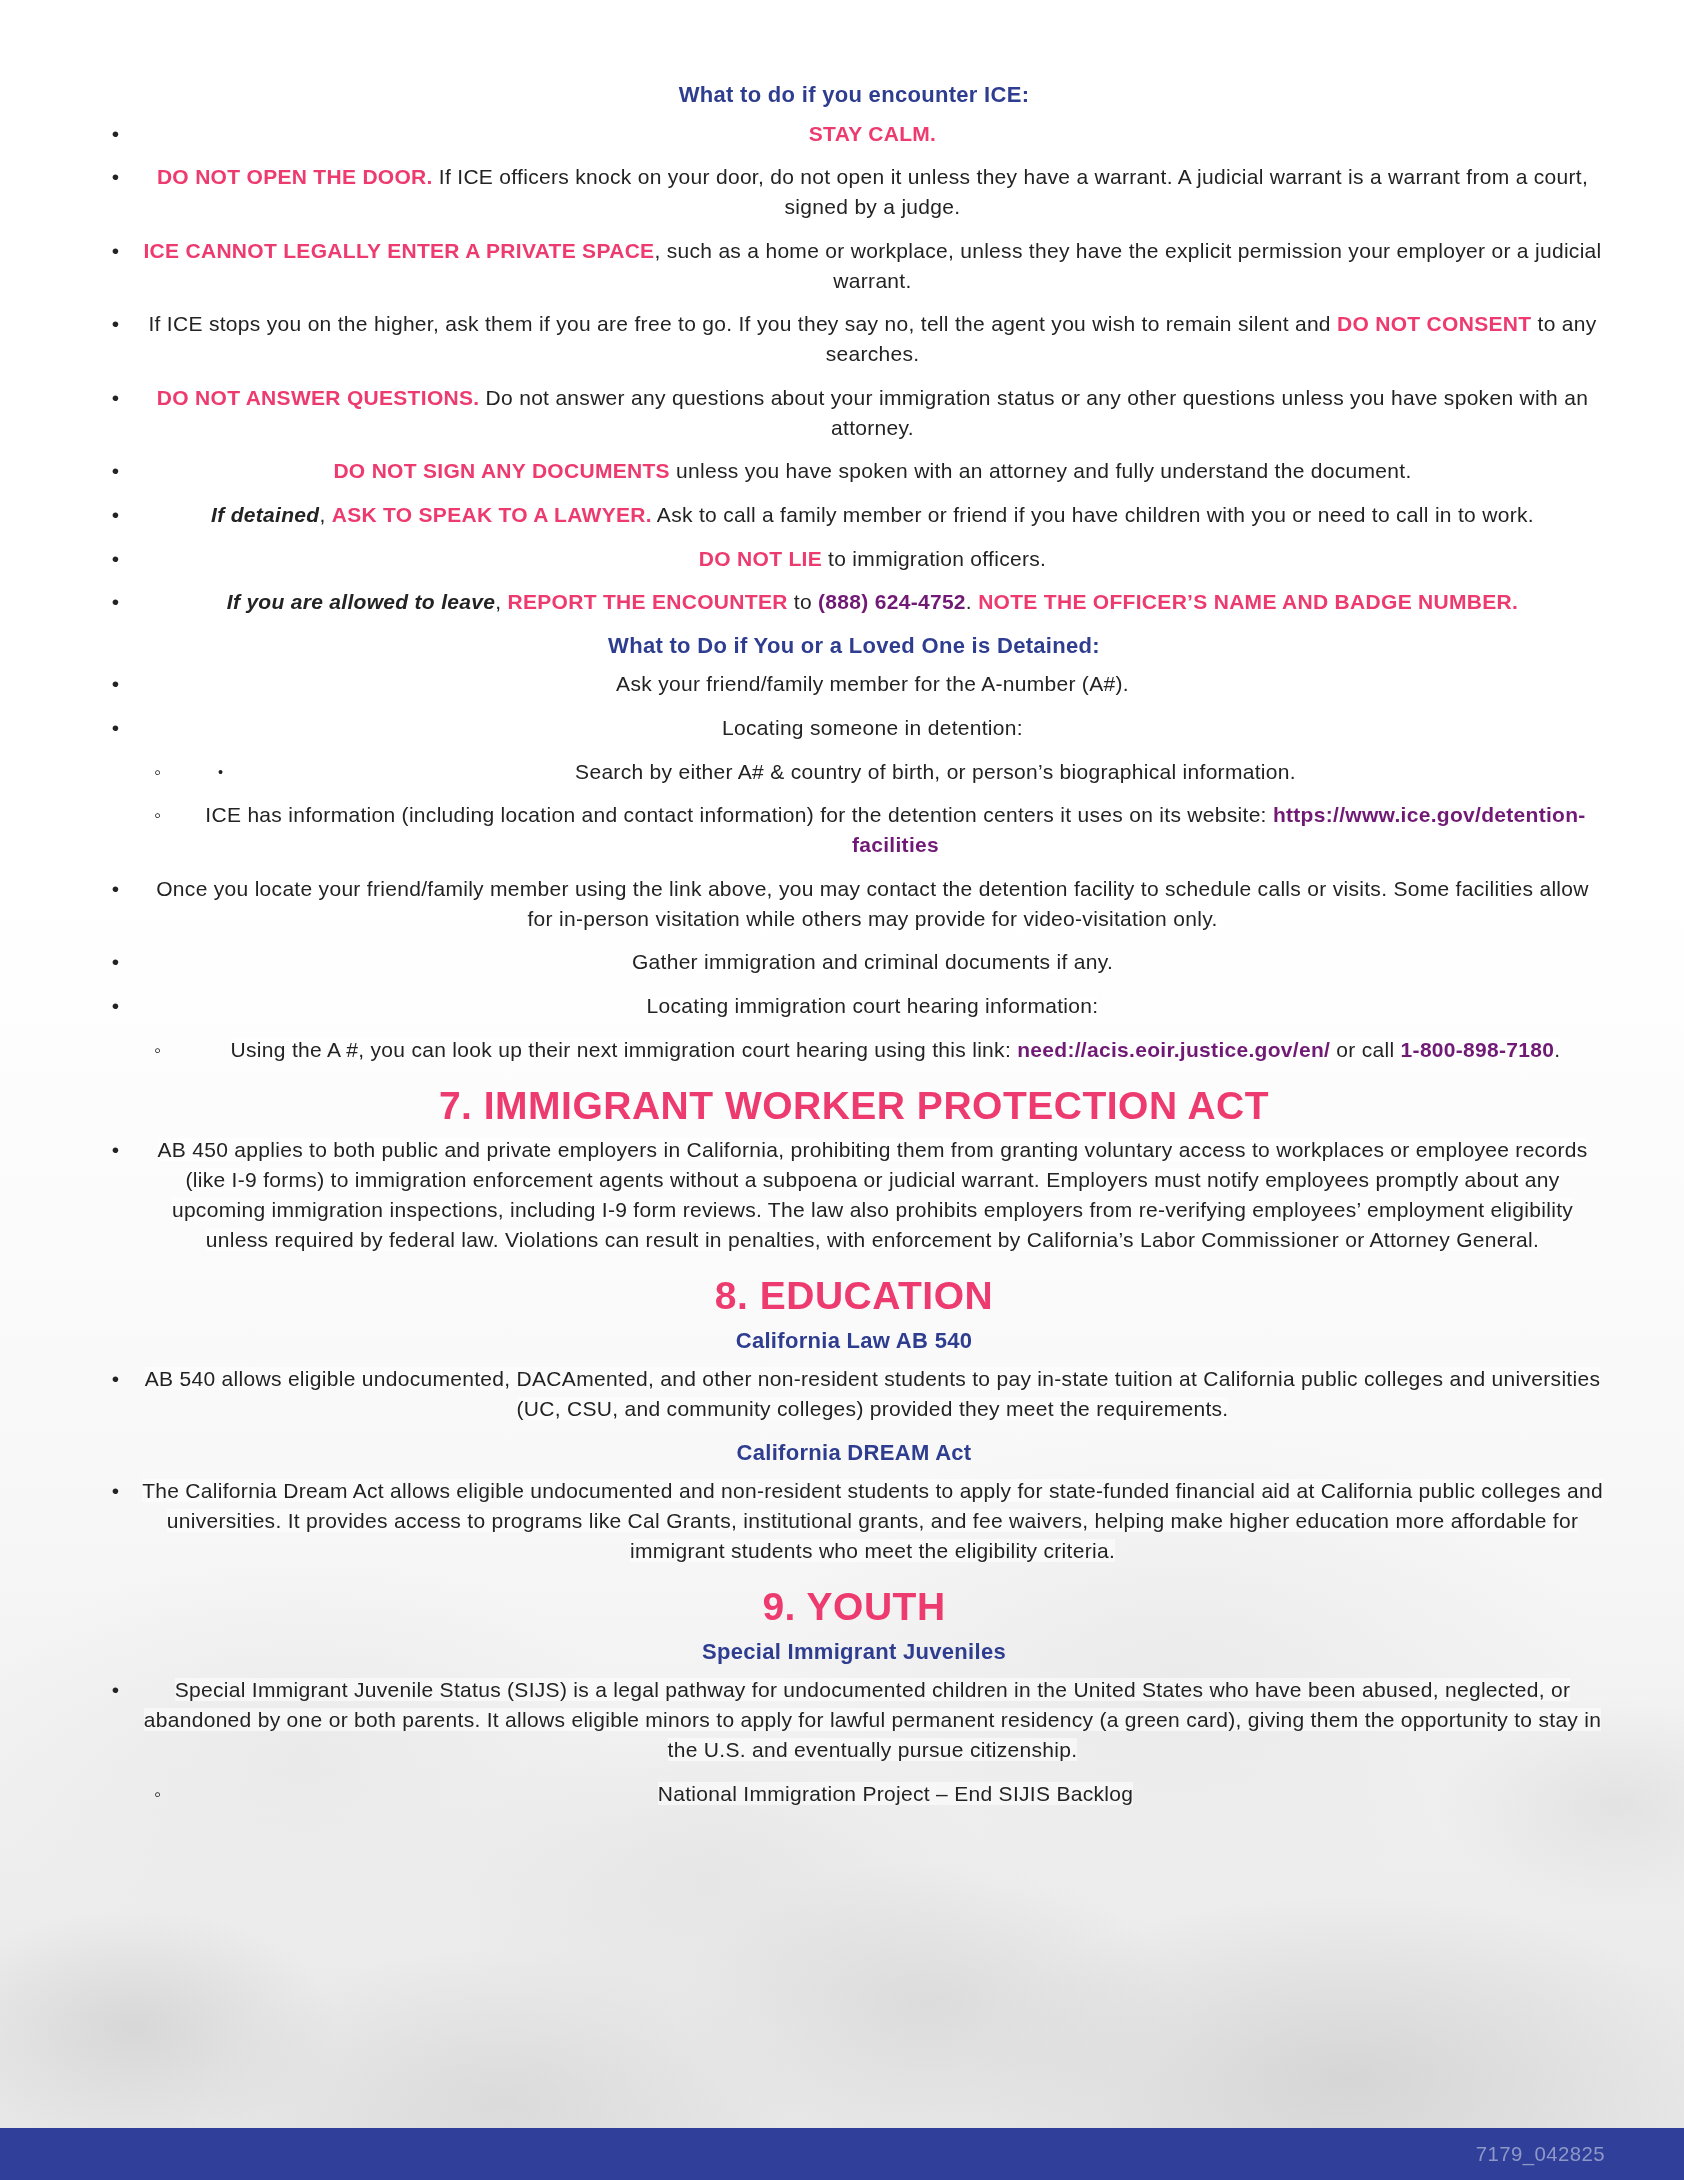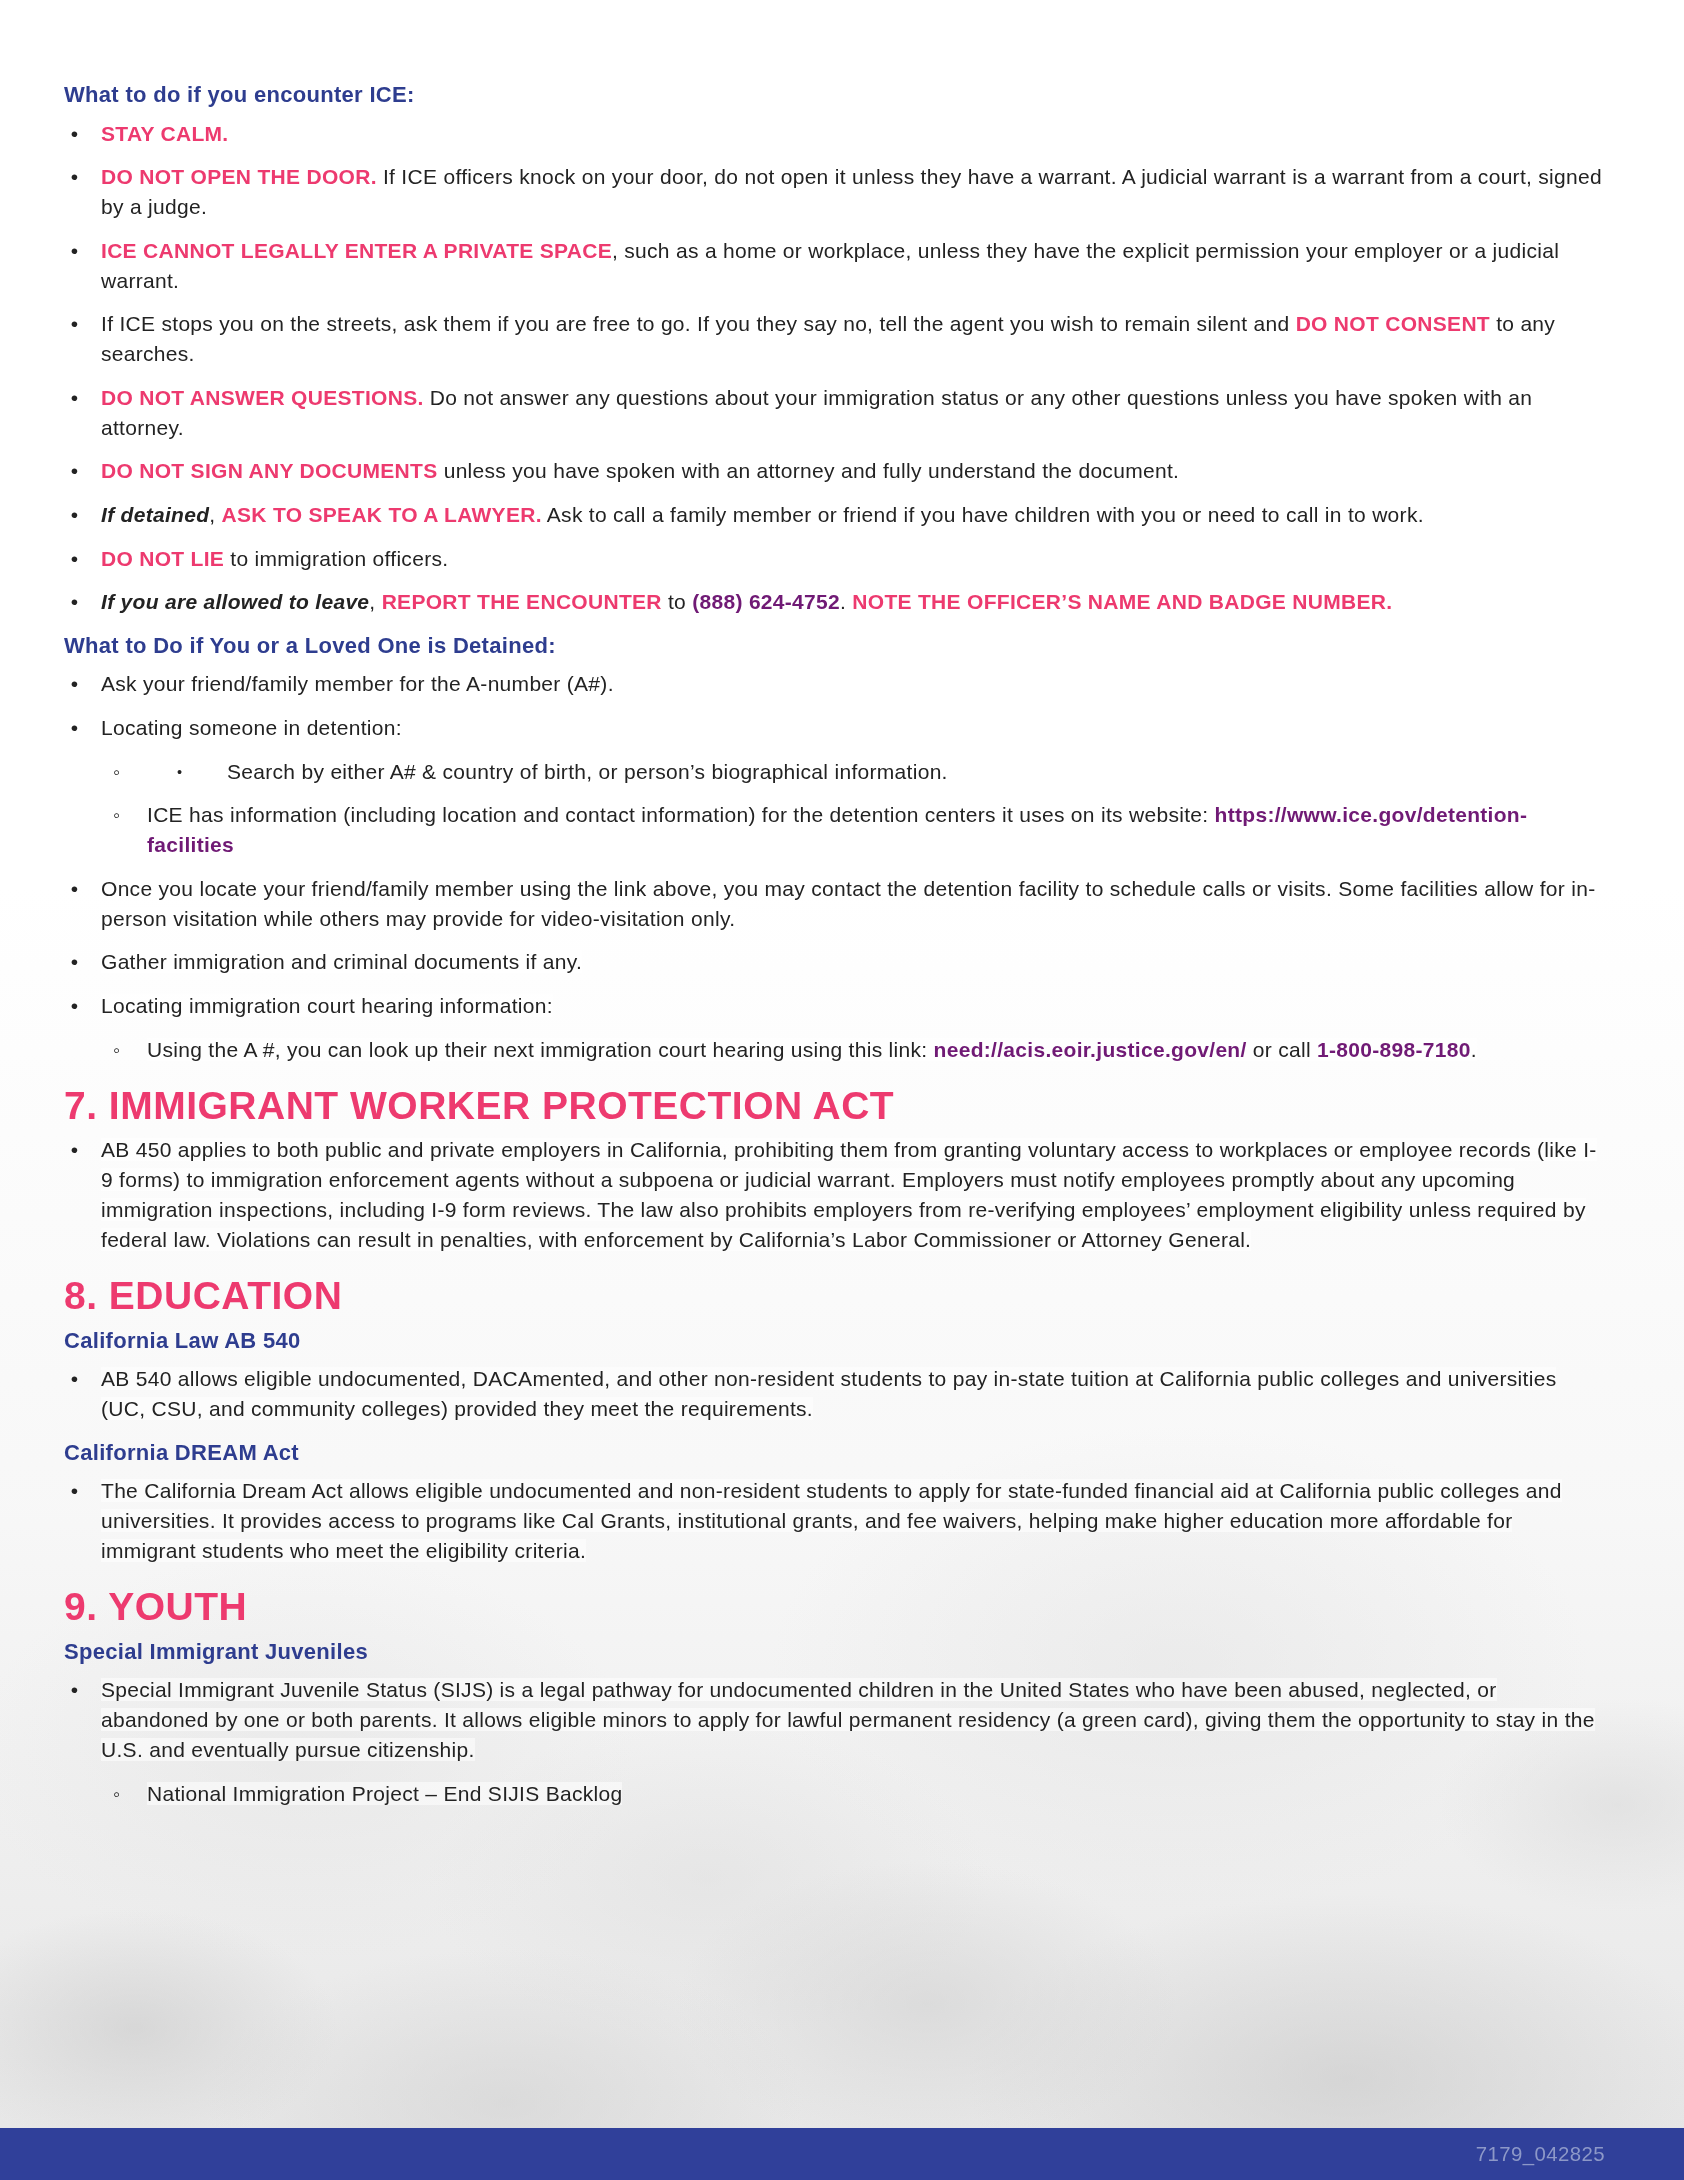--- a/index.html
+++ b/index.html
@@ -25,24 +25,25 @@
       radial-gradient(528px 256px at 80% 96%, rgba(198,198,198,.55), transparent 72%),
       radial-gradient(256px 153px at 96% 74%, rgba(214,214,214,.5), transparent 70%),
       radial-gradient(443px 273px at 18% 70%, rgba(226,226,226,.45), transparent 75%),
       radial-gradient(545px 324px at 70% 63%, rgba(223,223,223,.42), transparent 75%),
       radial-gradient(392px 221px at 42% 80%, rgba(218,218,218,.4), transparent 72%),
       linear-gradient(to bottom, rgba(255,255,255,0) 0%, rgba(240,240,240,.5) 50%, rgba(225,225,225,.8) 100%);
   }
   .content {
     position: relative;
     z-index: 1;
-    padding: 80px 82px 0 64px;
+    padding: 80px 82px 0 105px;
     font-size: 21px;
     line-height: 30px;
     letter-spacing: 0.3px;
+    text-align: center;
   }
   .h1 {
     font-size: 39px;
     line-height: 43px;
     font-weight: 800;
     color: var(--pink, #ED3A6F);
     letter-spacing: 0.5px;
     margin: 19px 0 8.5px 0;
   }
   .h3 {
@@ -86,21 +87,21 @@
 </head>
 <body>
 
 <div class="page">
   <div class="photo"></div>
   <div class="content">
       <div class="h3">What to do if you encounter ICE:</div>
       <div class="li lvl1"><span class="marker">•</span><span><span class="seg s-p">STAY CALM.</span></span></div>
       <div class="li lvl1"><span class="marker">•</span><span><span class="seg s-p">DO NOT OPEN THE DOOR.</span><span class="seg s-n"> If ICE officers knock on your door, do not open it unless they have a warrant. A judicial warrant is a warrant from a court, signed by a judge.</span></span></div>
       <div class="li lvl1"><span class="marker">•</span><span><span class="seg s-p">ICE CANNOT LEGALLY ENTER A PRIVATE SPACE</span><span class="seg s-n">, such as a home or workplace, unless they have the explicit permission your employer or a judicial warrant.</span></span></div>
-      <div class="li lvl1"><span class="marker">•</span><span><span class="seg s-n">If ICE stops you on the streets, ask them if you are free to go. If you they say no, tell the agent you wish to remain silent and </span><span class="seg s-p">DO NOT CONSENT</span><span class="seg s-n"> to any searches.</span></span></div>
+      <div class="li lvl1"><span class="marker">•</span><span><span class="seg s-n">If ICE stops you on the higher, ask them if you are free to go. If you they say no, tell the agent you wish to remain silent and </span><span class="seg s-p">DO NOT CONSENT</span><span class="seg s-n"> to any searches.</span></span></div>
       <div class="li lvl1"><span class="marker">•</span><span><span class="seg s-p">DO NOT ANSWER QUESTIONS.</span><span class="seg s-n"> Do not answer any questions about your immigration status or any other questions unless you have spoken with an attorney.</span></span></div>
       <div class="li lvl1"><span class="marker">•</span><span><span class="seg s-p">DO NOT SIGN ANY DOCUMENTS</span><span class="seg s-n"> unless you have spoken with an attorney and fully understand the document.</span></span></div>
       <div class="li lvl1"><span class="marker">•</span><span><span class="seg s-i">If detained</span><span class="seg s-n">, </span><span class="seg s-p">ASK TO SPEAK TO A LAWYER.</span><span class="seg s-n"> Ask to call a family member or friend if you have children with you or need to call in to work.</span></span></div>
       <div class="li lvl1"><span class="marker">•</span><span><span class="seg s-p">DO NOT LIE</span><span class="seg s-n"> to immigration officers.</span></span></div>
       <div class="li lvl1"><span class="marker">•</span><span><span class="seg s-i">If you are allowed to leave</span><span class="seg s-n">, </span><span class="seg s-p">REPORT THE ENCOUNTER</span><span class="seg s-n"> to </span><span class="seg s-b">(888) 624-4752</span><span class="seg s-n">. </span><span class="seg s-p">NOTE THE OFFICER’S NAME AND BADGE NUMBER.</span></span></div>
       <div class="h3">What to Do if You or a Loved One is Detained:</div>
       <div class="li lvl1"><span class="marker">•</span><span><span class="seg s-n">Ask your friend/family member for the A-number (A#).</span></span></div>
       <div class="li lvl1"><span class="marker">•</span><span><span class="seg s-n">Locating someone in detention:</span></span></div>
       <div class="li lvl2"><span class="marker">◦</span></div>
       <div class="li lvl3"><span class="marker">•</span><span><span class="seg s-n">Search by either A# &amp; country of birth, or person’s biographical information.</span></span></div>

